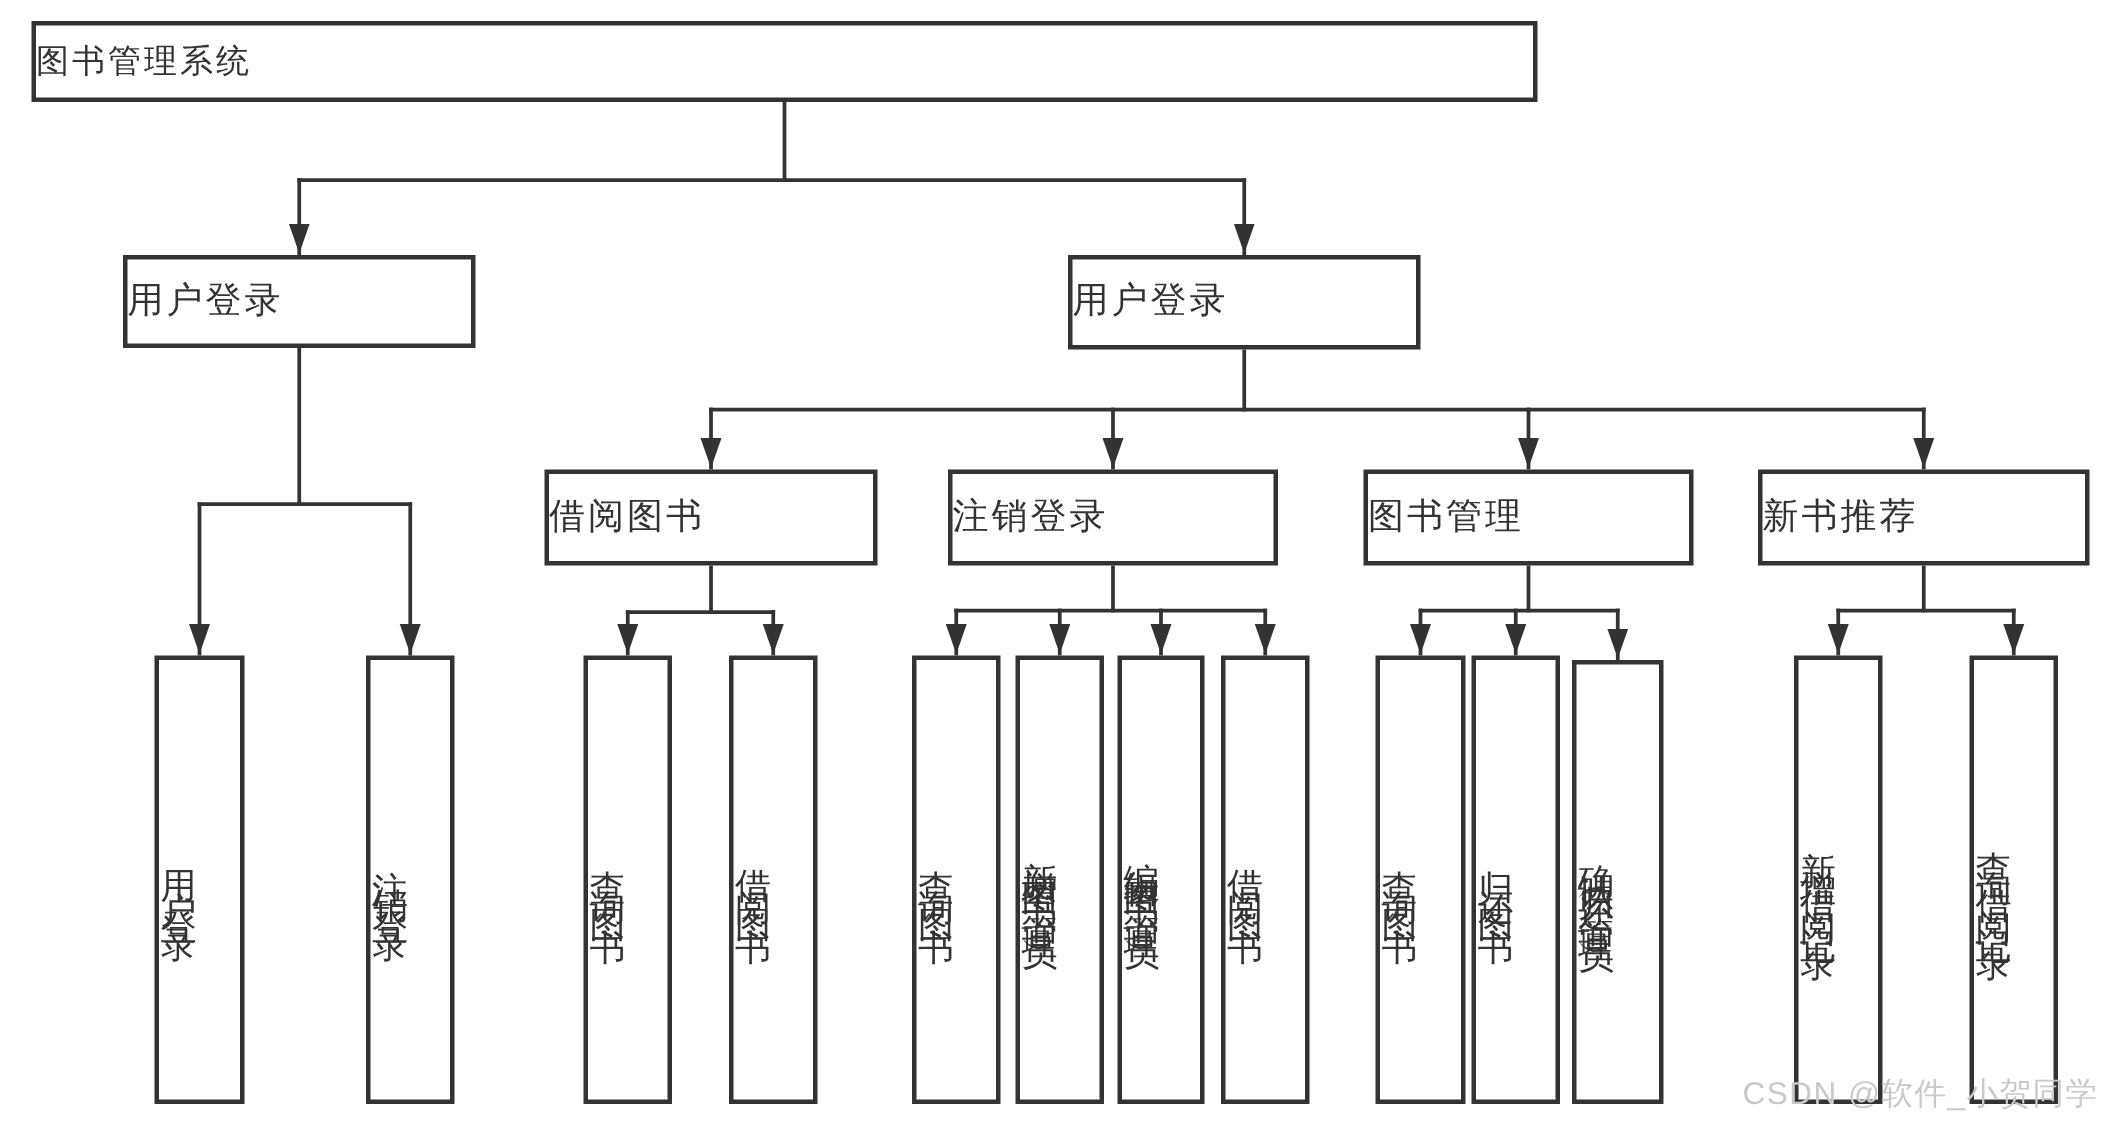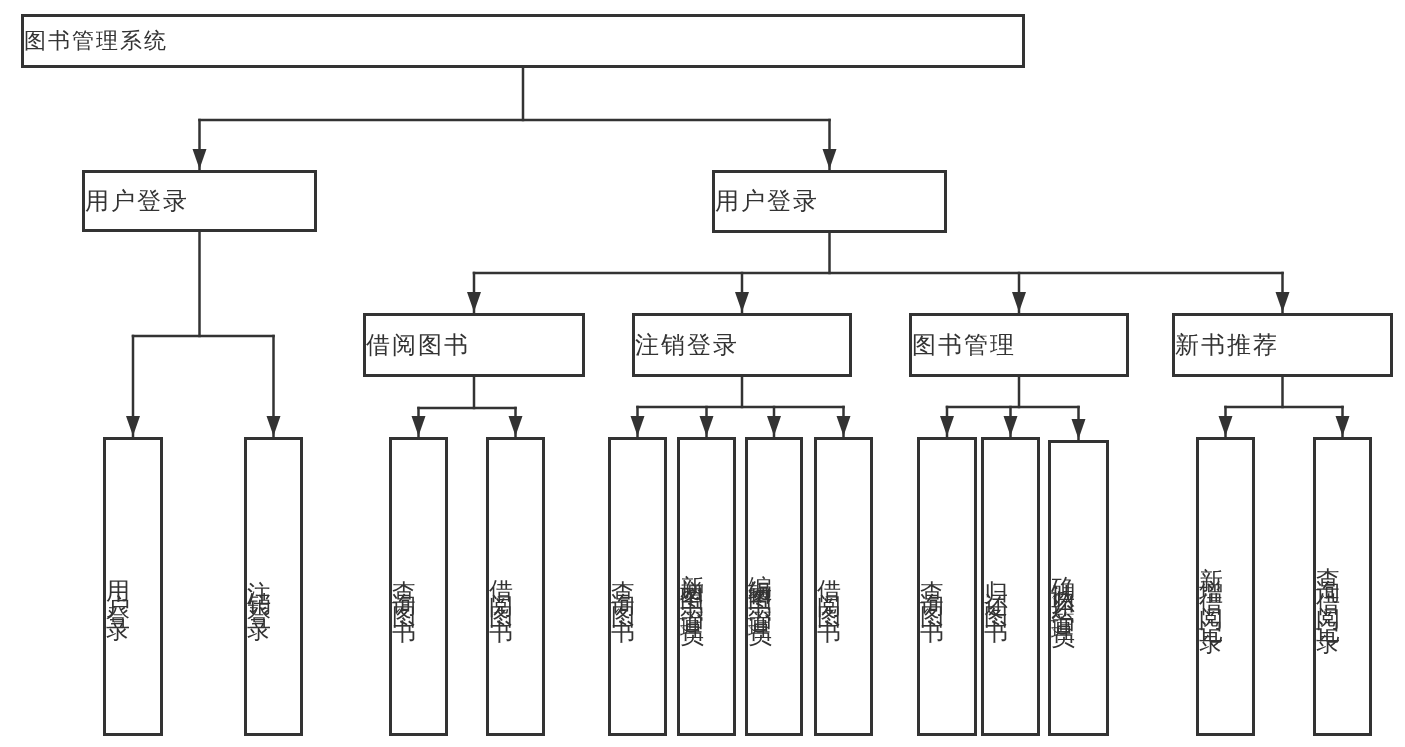--- a/index.html
+++ b/index.html
@@ -153,13 +153,14 @@
         <span class="lbl long">确认归还（管理员）</span>
       </div>
       <div class="node lvl4 vertical" style="left: 1196px; top: 437px; width: 59px; height: 299px;">
         <span class="lbl">新增借阅记录</span>
       </div>
       <div class="node lvl4 vertical" style="left: 1313px; top: 437px; width: 59px; height: 299px;">
         <span class="lbl">查询借阅记录</span>
       </div>
     </div>
 
+  <div id="watermark">CSDN @软件_小贺同学</div>
 </div>
 
 </body></html>

